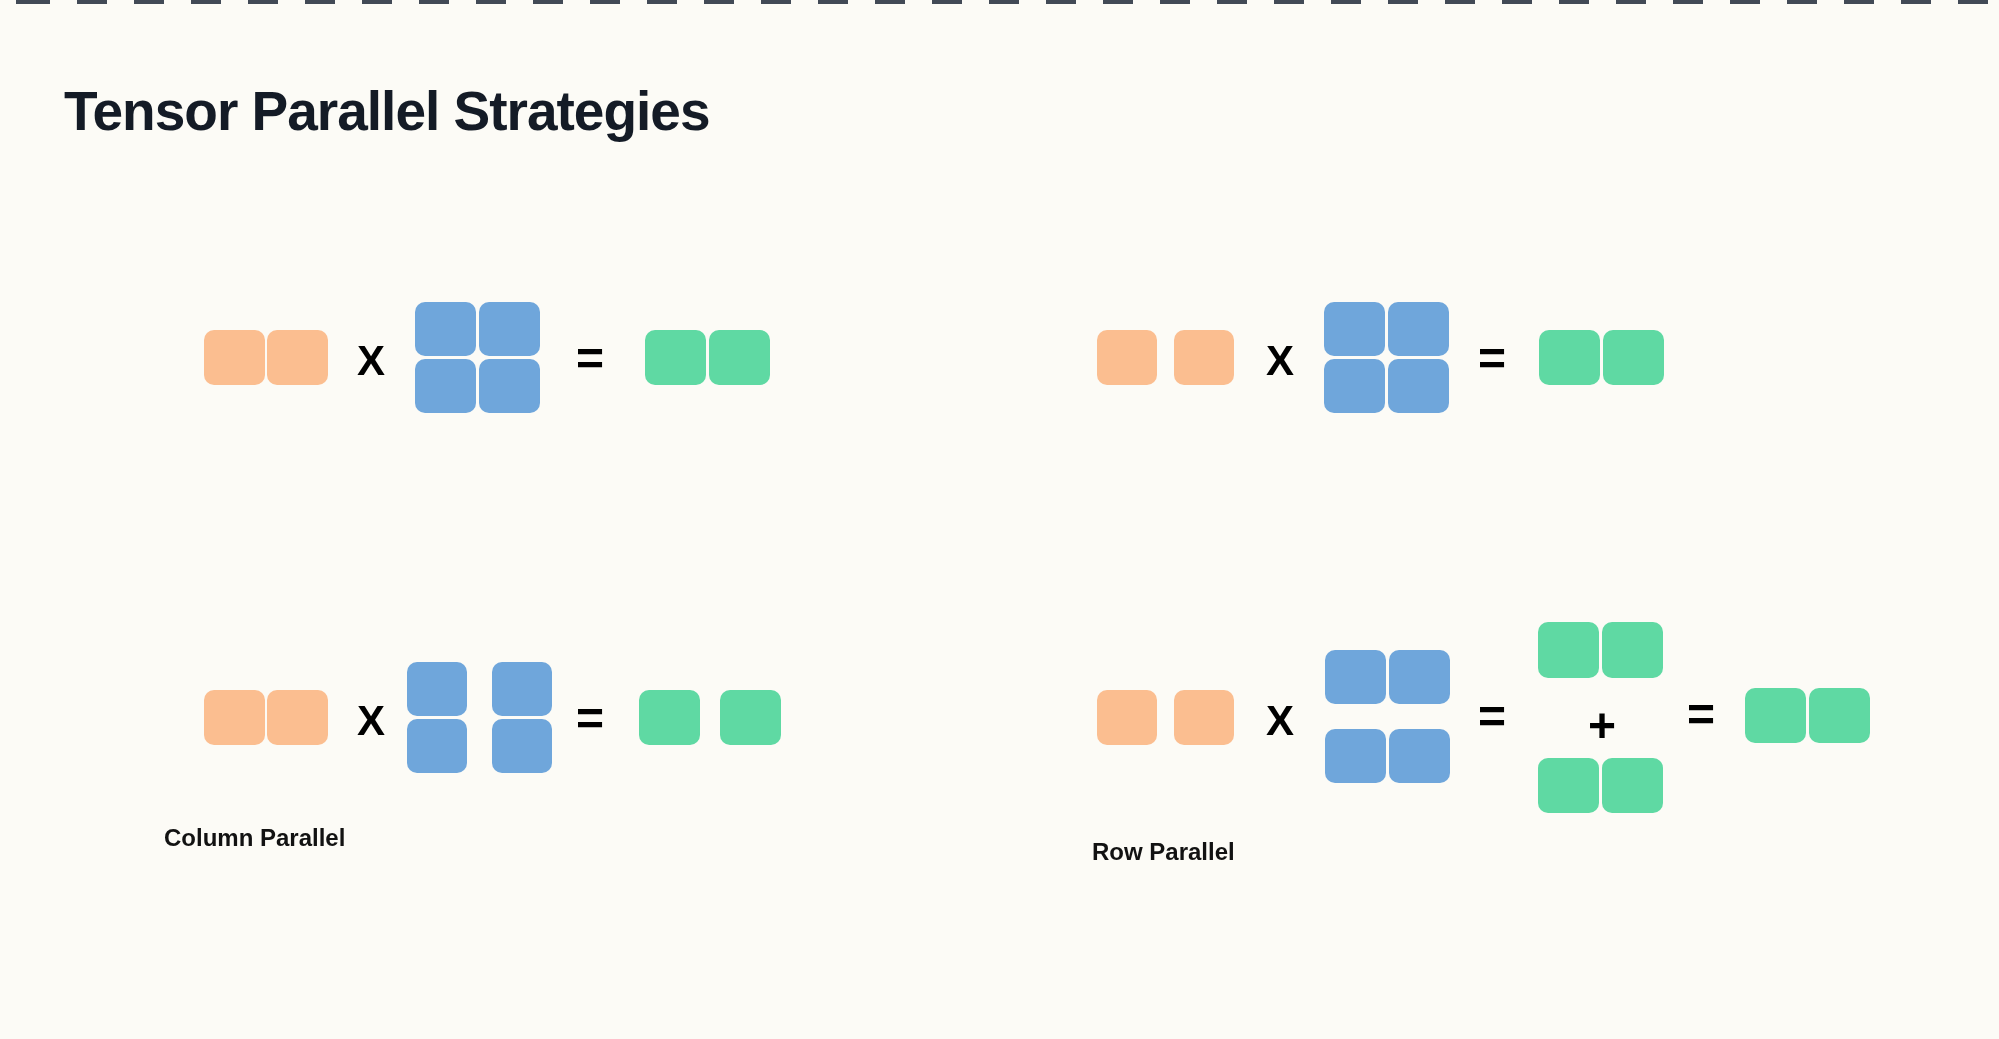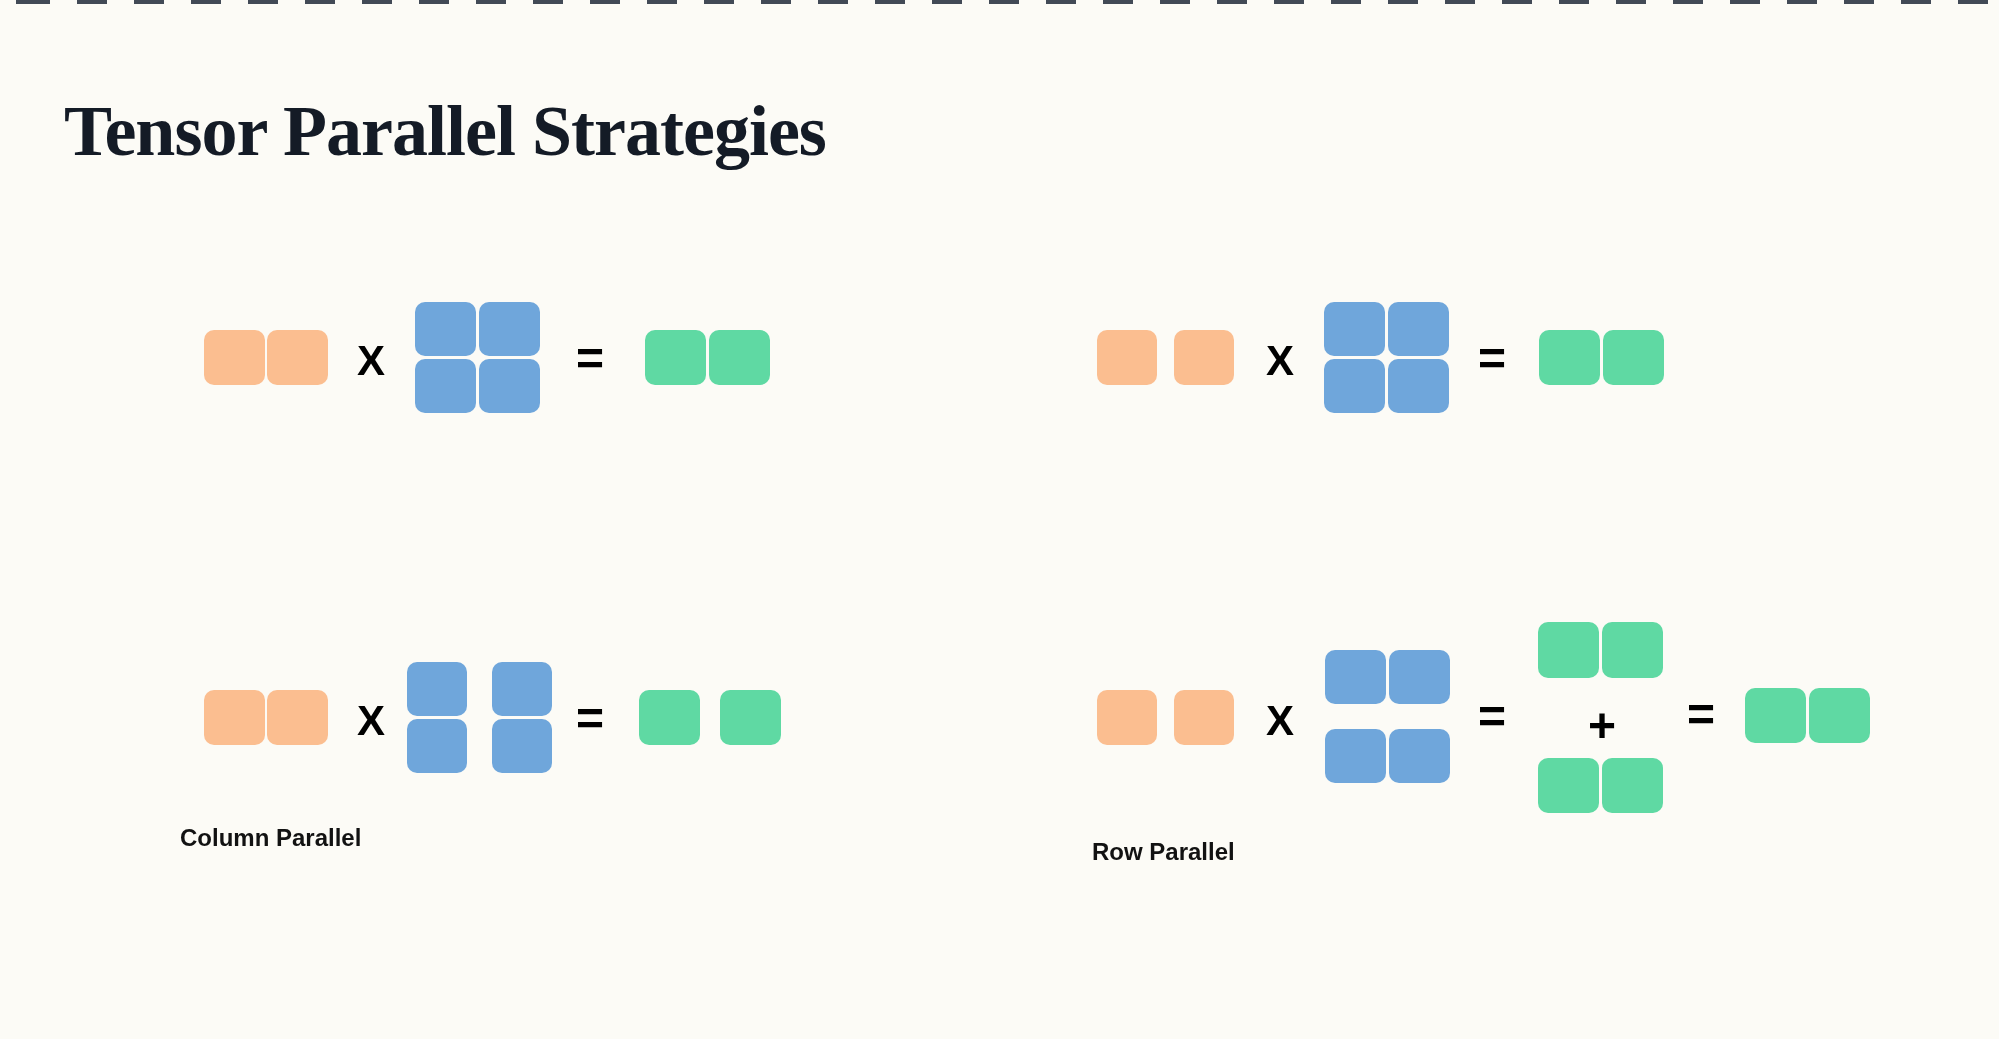--- a/index.html
+++ b/index.html
@@ -20,26 +20,25 @@
     left: 0; top: 0;
     width: 100%; height: 4px;
     background-image: repeating-linear-gradient(to right,
       var(--dash, #424A56) 0px, var(--dash, #424A56) 30px,
       transparent 30px, transparent 57px);
     background-position: 20px 0;
   }
   .page-title {
     position: absolute;
     left: 64px; top: 42px;
-    font-size: 72px;
+    font-size: 55px;
     font-weight: bold;
     letter-spacing: -1px;
     color: var(--title-color, #141B26);
     white-space: nowrap;
-    font-family: Liberation Serif, serif;
   }
   .blk {
     position: absolute;
     width: 61px; height: 55px;
     border-radius: 10px;
   }
   .in  { background: var(--c-input,  #FBBE90); }
   .wt  { background: var(--c-weight, #6FA6DB); width: 61px; height: 54px; }
   .out { background: var(--c-output, #5FD9A3); }
   .op {
@@ -100,21 +99,21 @@
     <div class="blk in" style="left:204px;top:690px"></div>
     <div class="blk in" style="left:267px;top:690px"></div>
     <div class="op op-x" style="left:371px;top:721px">X</div>
     <div class="blk wt" style="left:407px;top:662px;width:60px"></div>
     <div class="blk wt" style="left:492px;top:662px;width:60px"></div>
     <div class="blk wt" style="left:407px;top:719px;width:60px"></div>
     <div class="blk wt" style="left:492px;top:719px;width:60px"></div>
     <div class="op op-eq" style="left:590px;top:719px">=</div>
     <div class="blk out" style="left:639px;top:690px"></div>
     <div class="blk out" style="left:720px;top:690px"></div>
-    <div class="diagram-label" style="left:180px;top:824px">Column Parallel</div>
+    <div class="diagram-label" style="left:164px;top:824px">Column Parallel</div>
   </div>
 
   <div>
     <div class="blk in" style="left:1097px;top:690px;width:60px"></div>
     <div class="blk in" style="left:1174px;top:690px;width:60px"></div>
     <div class="op op-x" style="left:1280px;top:721px">X</div>
     <div class="blk wt" style="left:1325px;top:650px"></div>
     <div class="blk wt" style="left:1389px;top:650px"></div>
     <div class="blk wt" style="left:1325px;top:729px"></div>
     <div class="blk wt" style="left:1389px;top:729px"></div>

